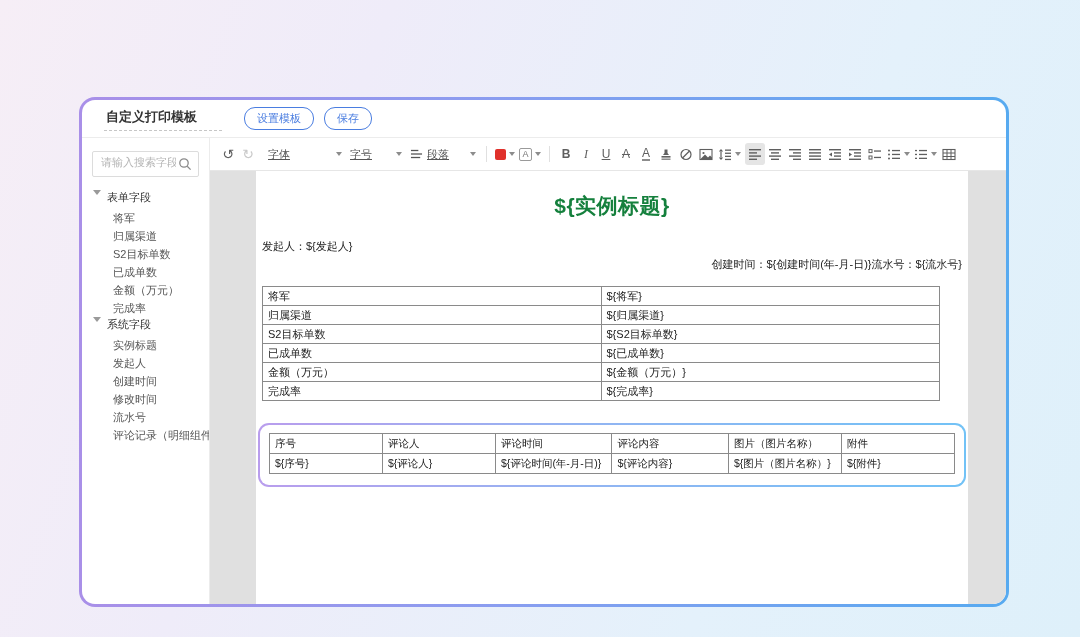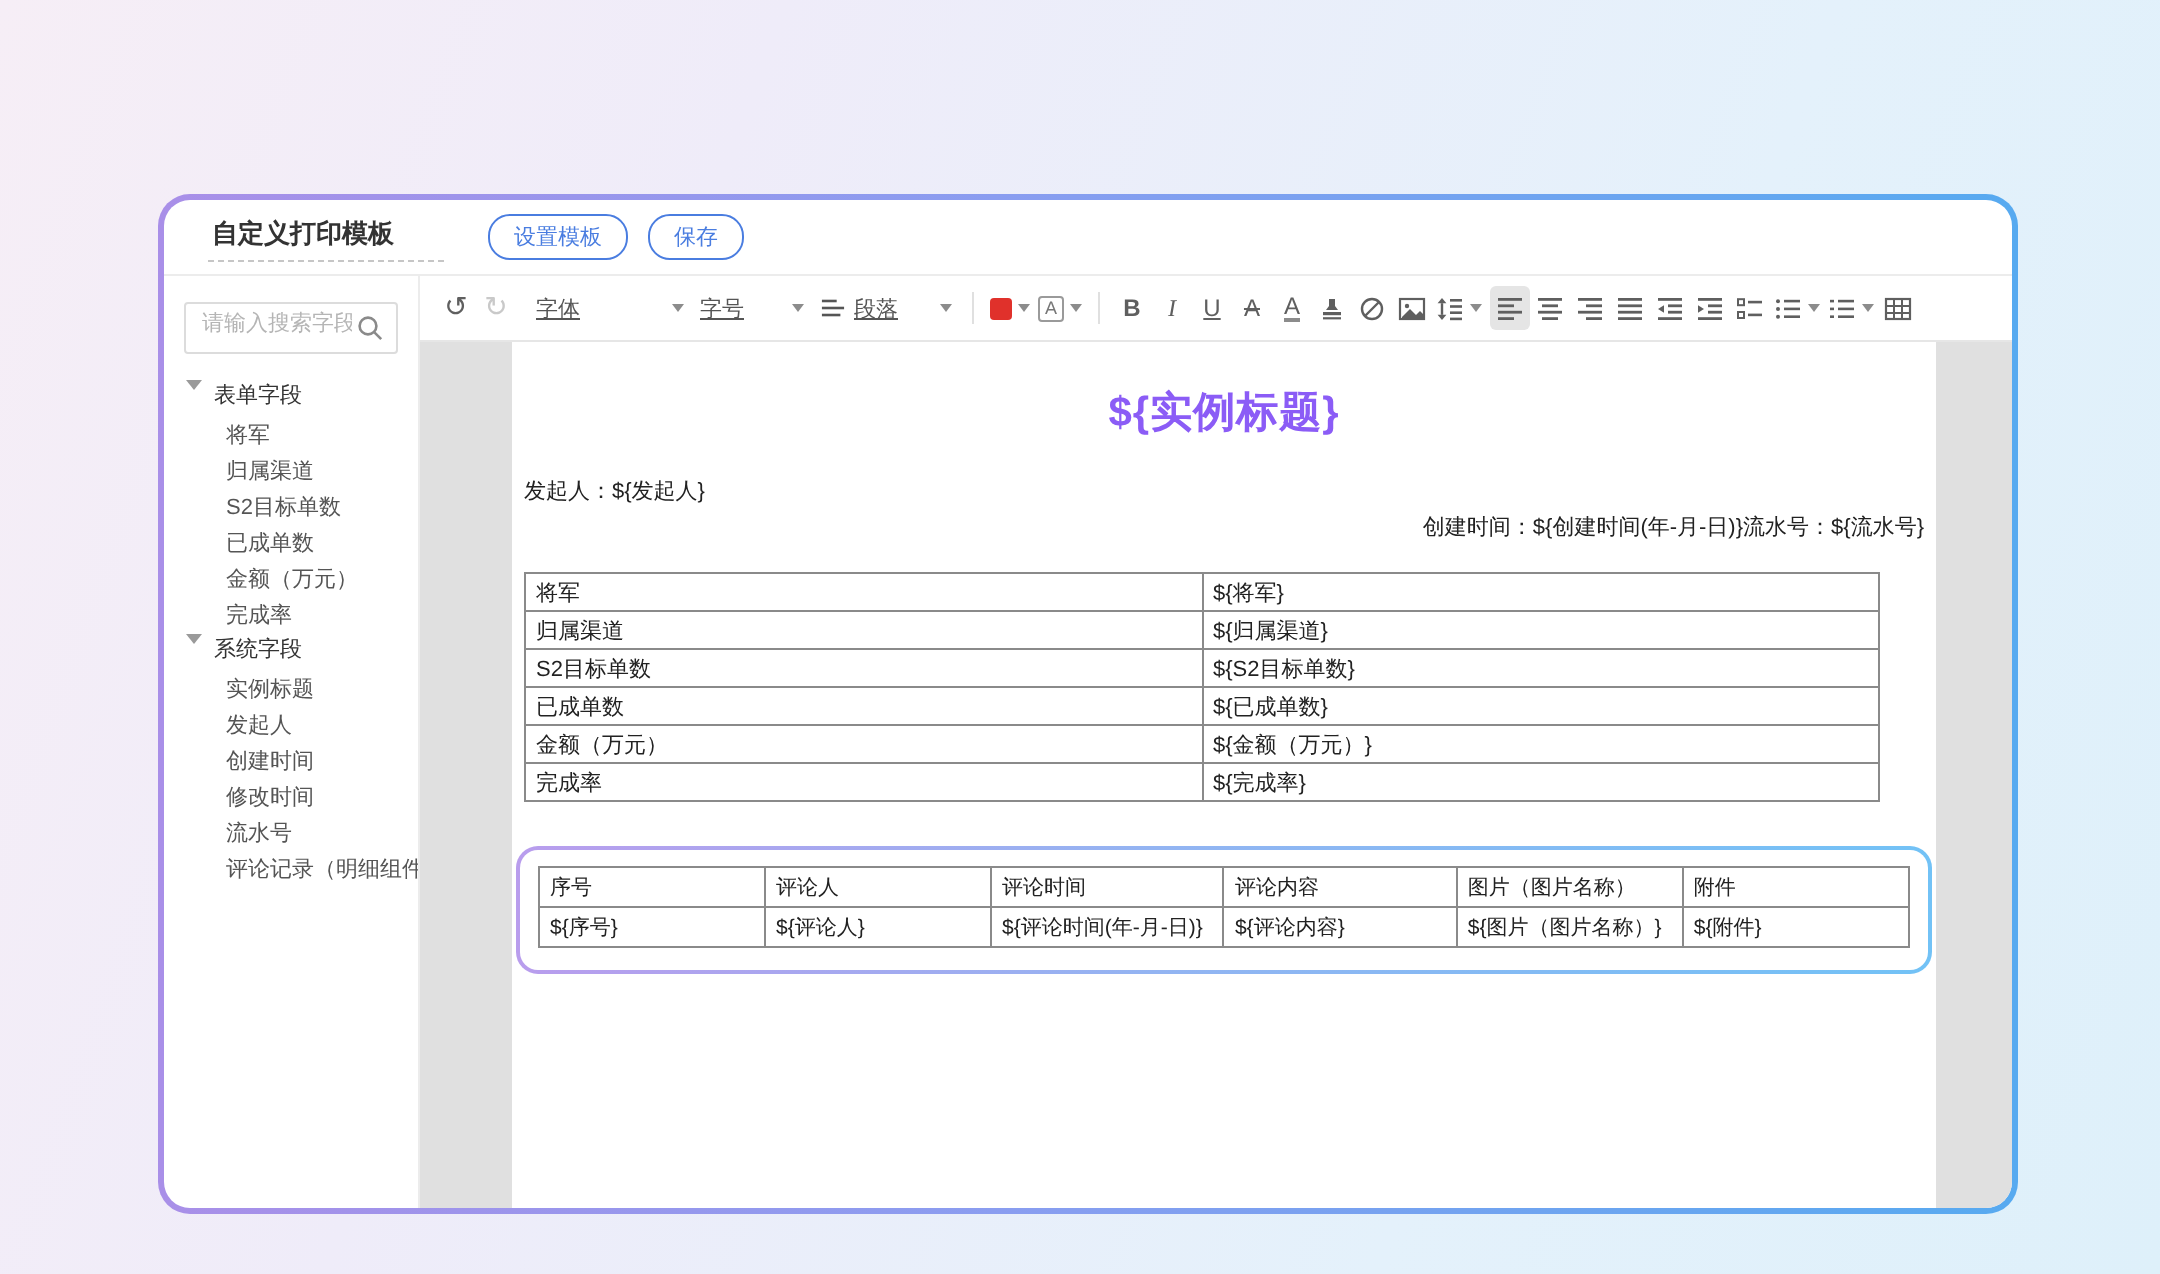--- a/index.html
+++ b/index.html
@@ -50,21 +50,21 @@
   .letter.s{ text-decoration:line-through; }
   .letter.acc{ border-bottom:2px solid #8c8c8c; }
   .swatch{ width:11px; height:11px; border-radius:2px; }
   .hl-box{ font-size:9px; border:1px solid #9a9a9a; border-radius:2px; width:13px; height:13px; display:flex; align-items:center; justify-content:center; color:#777; }
   .ticon{ display:block; }
   .gap{ width:6px; flex:0 0 6px; }
   .gap-s{ width:2px; flex:0 0 2px; }
   
   .canvas{ flex:1; background:#e0e0e0; display:flex; min-height:0; }
   .page{ width:712px; margin-left:46px; background:#fff; padding:21px 6px 0 6px; }
-  .doc-title{ text-align:center; font-size:21px; font-weight:bold; color:#8b5cf6; letter-spacing:.5px; }
+  .doc-title{ text-align:center; font-size:21px; font-weight:bold; color:#15803d; letter-spacing:.5px; }
   .doc-meta{ margin-top:17px; font-size:11px; color:#222; line-height:18px; }
   .meta-row{ display:flex; justify-content:flex-end; }
   .main-table{ width:678px; margin-top:13px; border-collapse:collapse; table-layout:fixed; }
   .main-table td{ border:1px solid #8a8a8a; height:19px; font-size:11px; color:#222; padding:0 5px; }
   
   .comment-frame{ margin:22px -4px 0 -4px; border-radius:11px; padding:2px; background:linear-gradient(90deg,#b99ded 0%,#93b4f2 45%,#72c2f6 100%); }
   .comment-inner{ background:#fff; border-radius:9px; padding:8px 9px 11px 9px; }
   .comment-title{ font-size:11.5px; font-weight:bold; color:#111; margin:2px 0 9px 1px; }
   .comment-table{ width:100%; border-collapse:collapse; table-layout:fixed; }
   .comment-table td{ border:1px solid #8a8a8a; height:20px; font-size:10.5px; color:#222; padding:0 5px; white-space:nowrap; overflow:hidden; }

